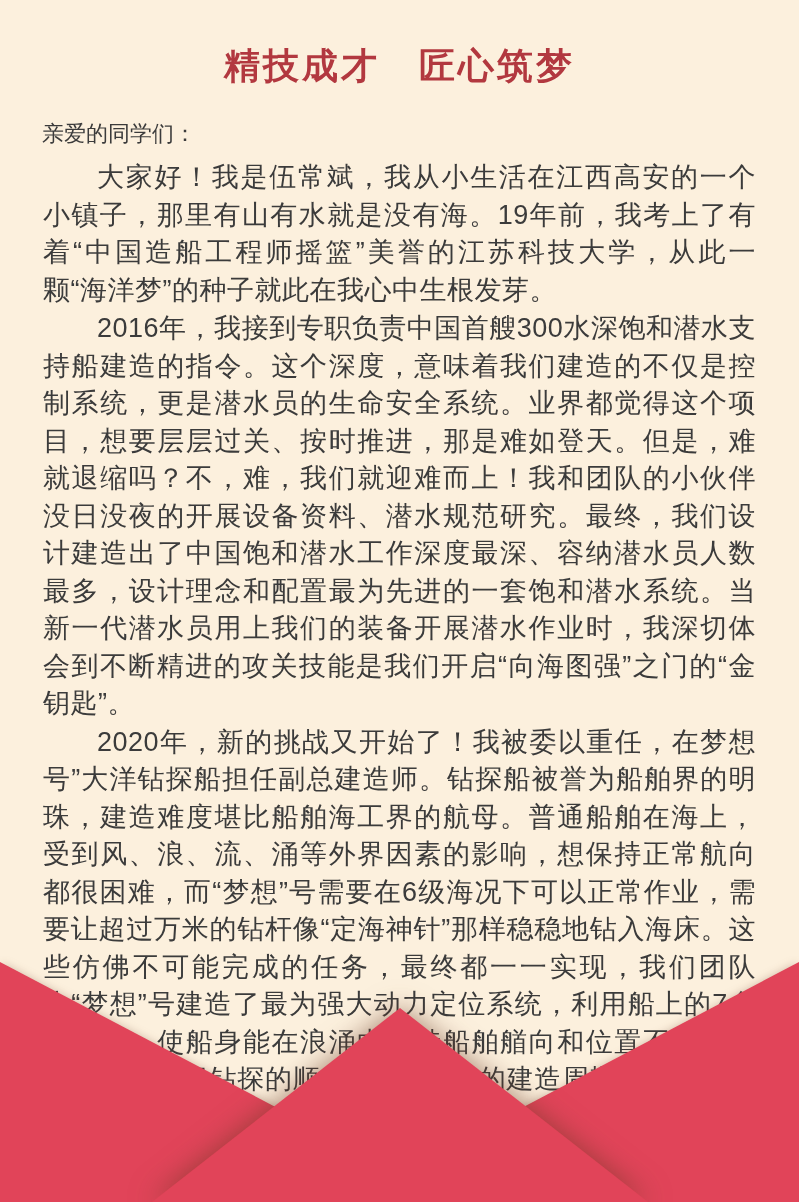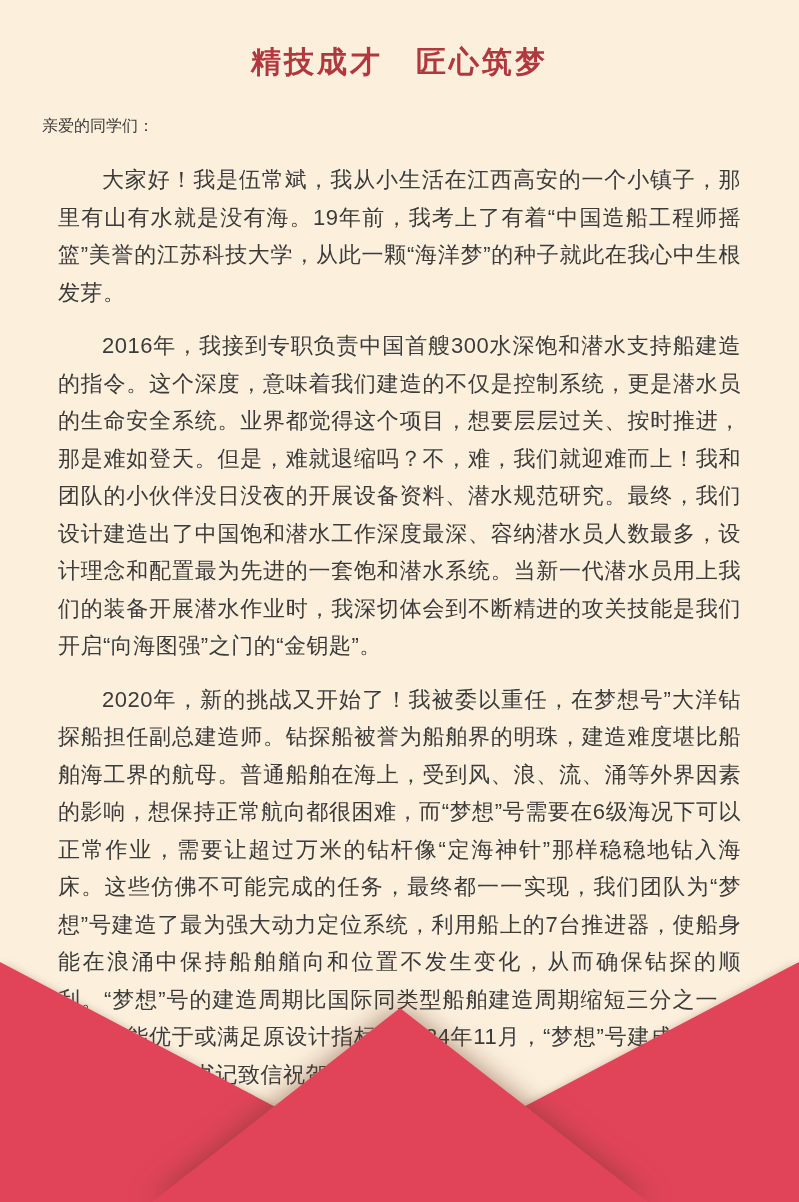--- a/index.html
+++ b/index.html
@@ -11,37 +11,37 @@
   .page {
     position: relative;
     width: 799px; height: 1202px;
     background: #fcf0dd;
     overflow: hidden;
   }
   .page-title {
     margin: 0;
     padding-top: 42px;
     text-align: center;
-    font-size: 30px;
+    font-size: 36px;
     font-weight: 700;
     letter-spacing: 3px;
     color: #b2383f;
   }
   .content {
     margin: 24px 42px 0 42px;
     color: #3b3b3b;
   }
   .greeting {
     margin: 0 0 6px 0;
-    font-size: 16px;
+    font-size: 22px;
     line-height: 38px;
   }
   .content p.para {
-    margin: 16px;
-    font-size: 22px;
+    margin: 1px;
+    font-size: 27px;
     line-height: 37.5px;
     letter-spacing: 0.5px;
     text-align: justify;
     text-indent: 2em;
   }
   
   .envelope {
     position: absolute;
     left: 0; top: 0; width: 799px; height: 1202px;
     pointer-events: none;

